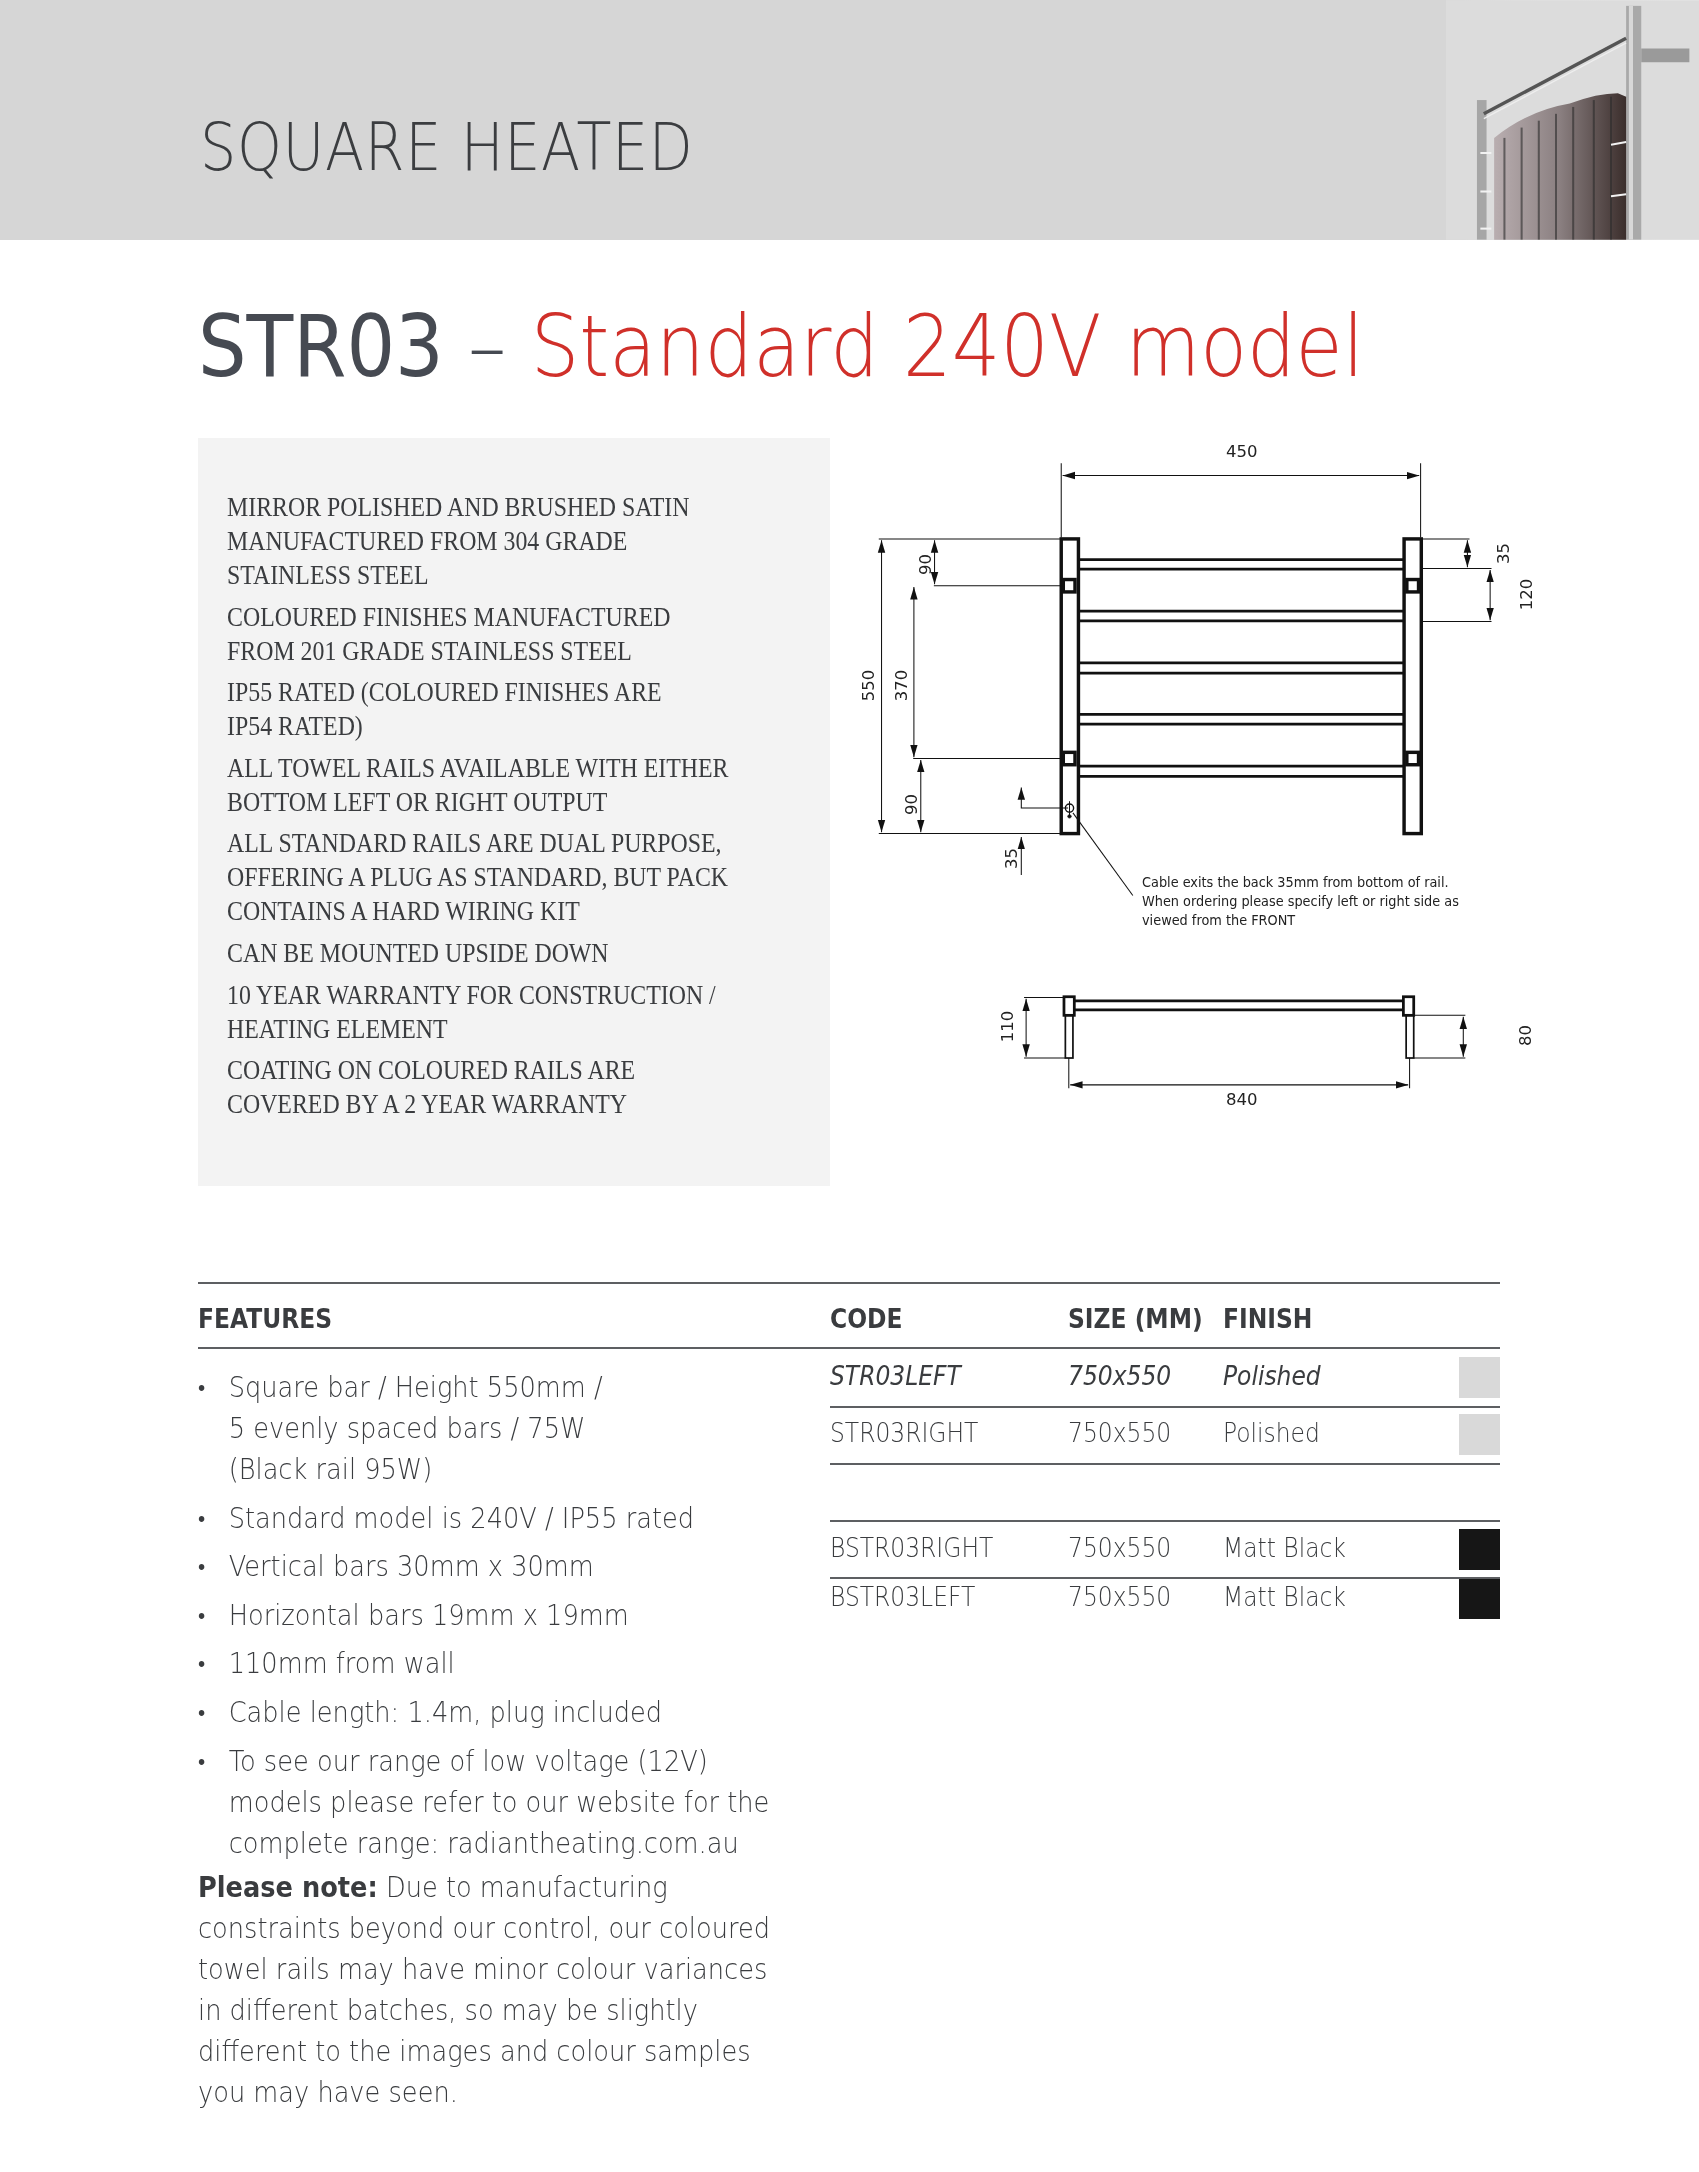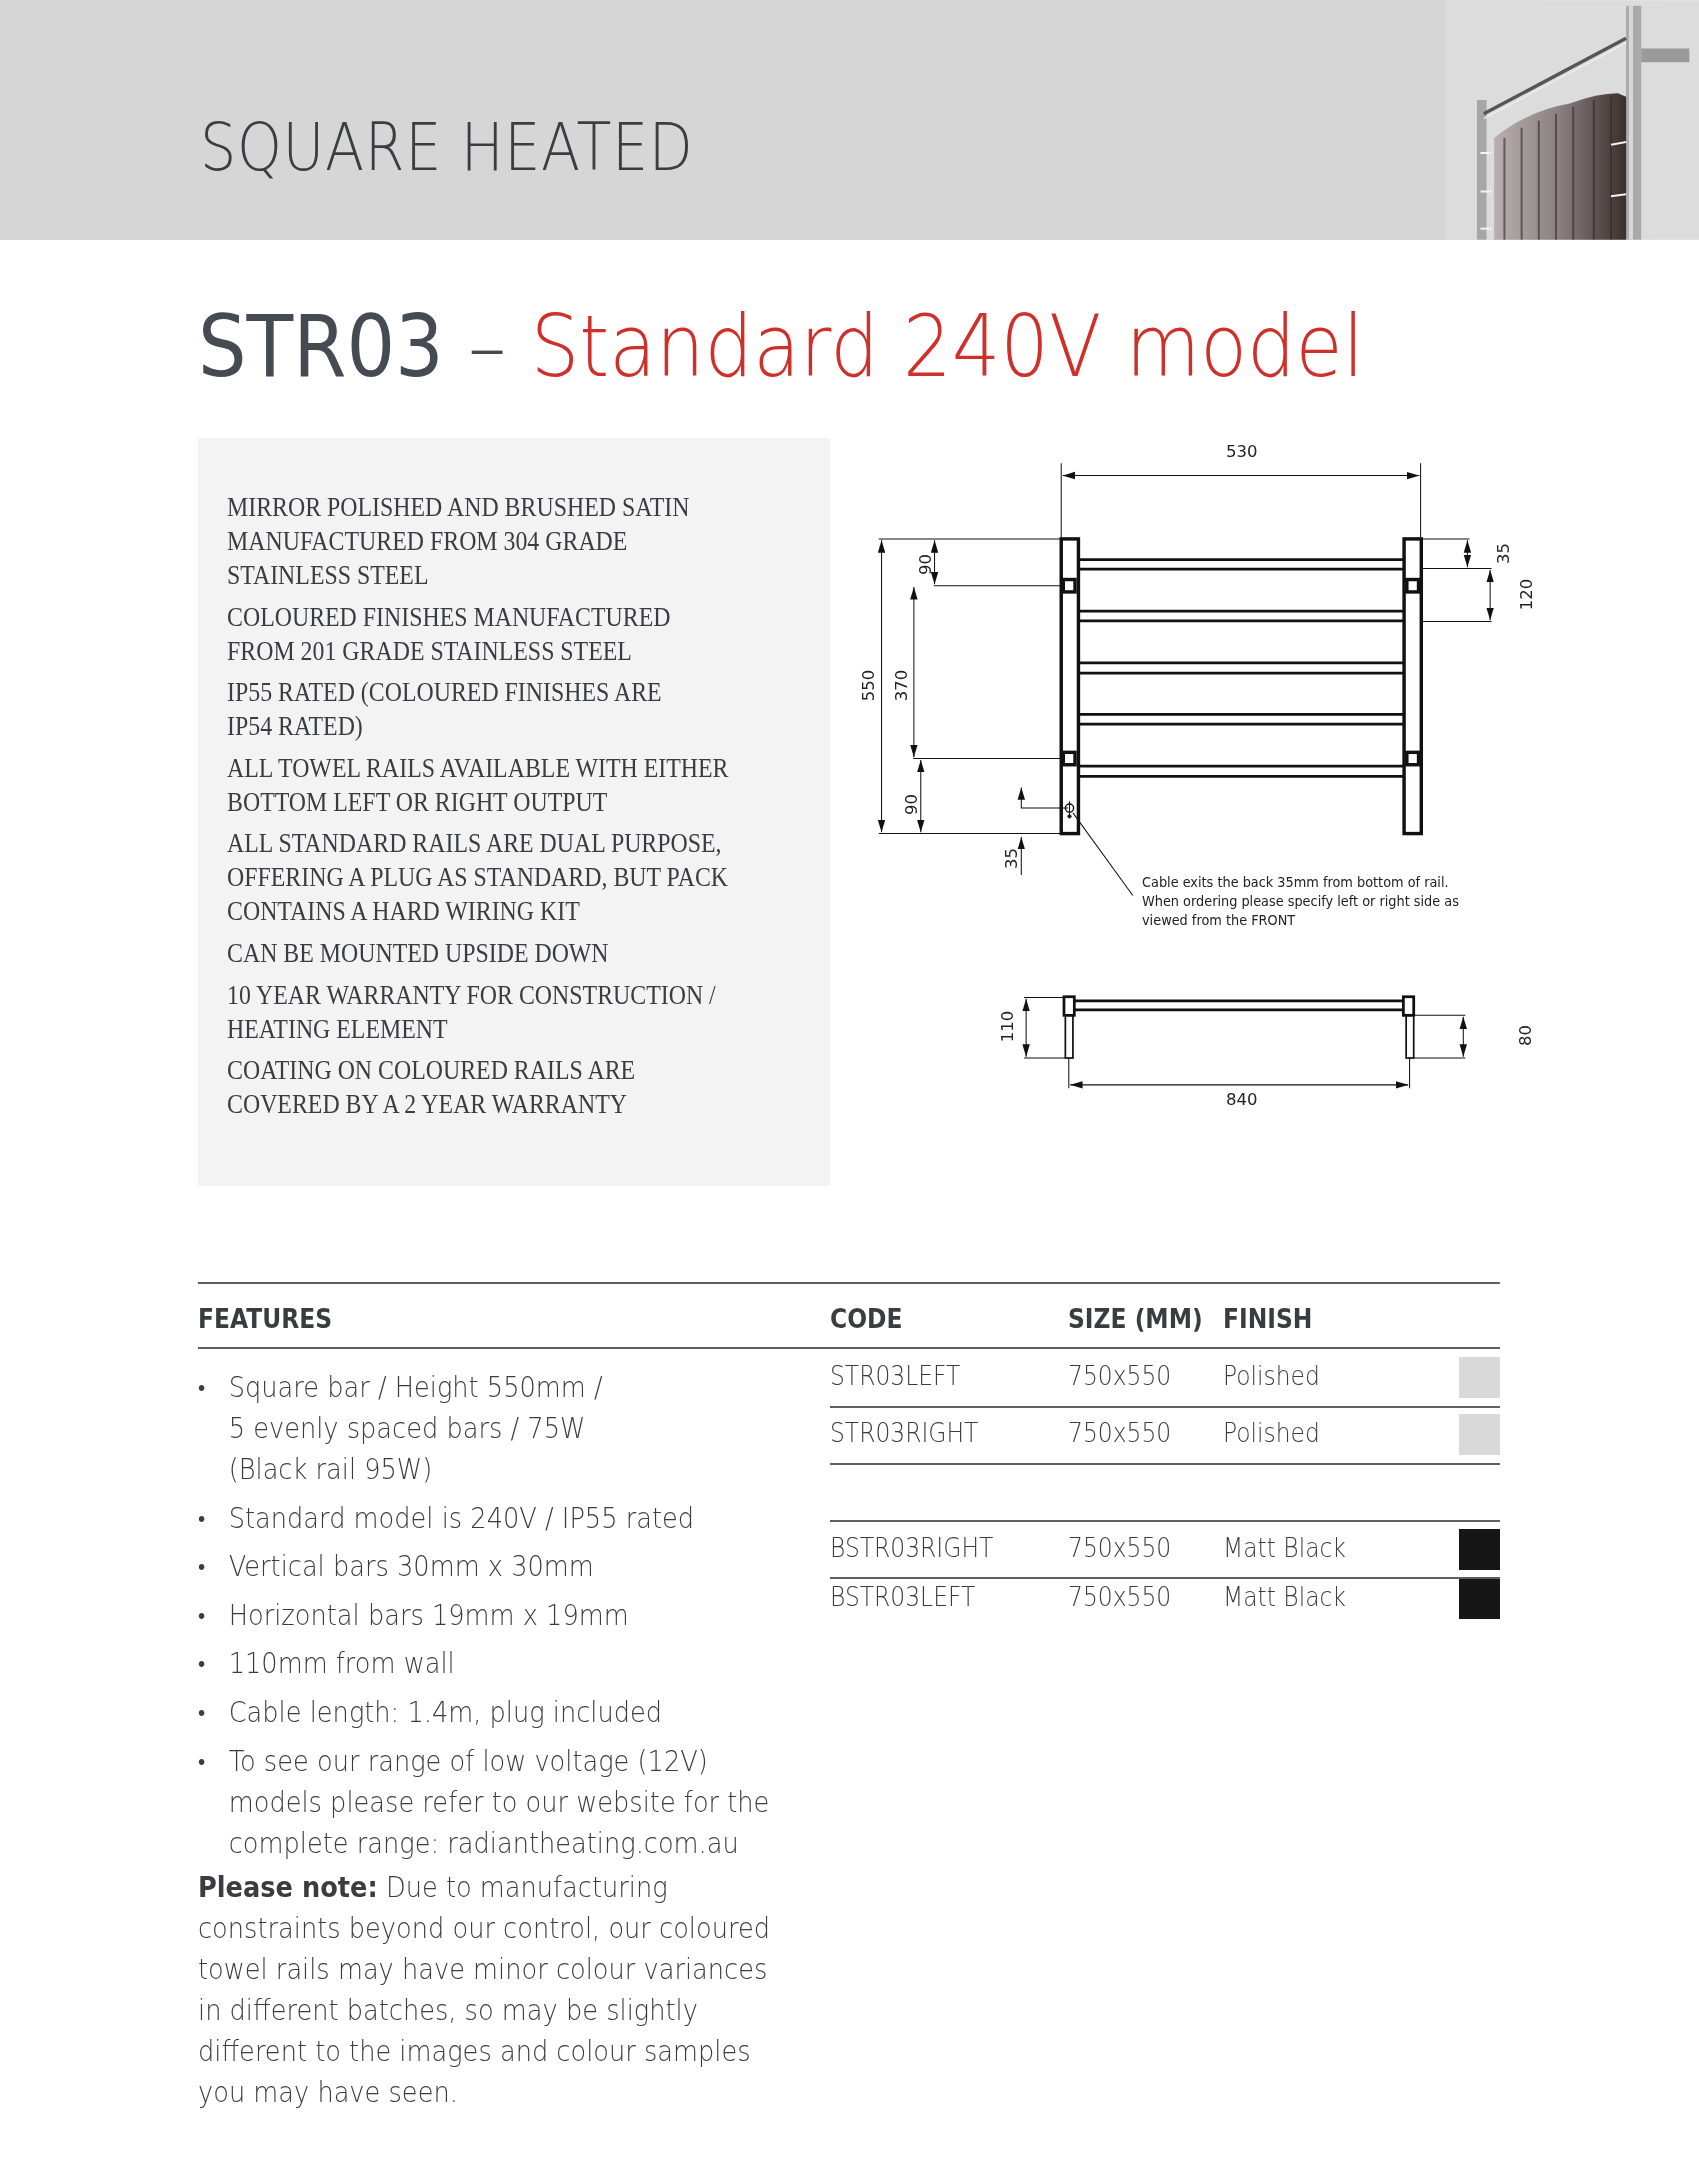--- a/index.html
+++ b/index.html
@@ -198,21 +198,21 @@
       <line x1="813" y1="854" x2="888" y2="854" stroke-width="1.5"></line>
       <line x1="813" y1="916" x2="888" y2="916" stroke-width="1.5"></line>
       <line x1="885" y1="856" x2="885" y2="914" stroke-width="1.5" marker-start="url(#arr)" marker-end="url(#arr)"></line>
 
       <line x1="312" y1="916" x2="312" y2="960" stroke-width="1.5"></line>
       <line x1="807" y1="916" x2="807" y2="960" stroke-width="1.5"></line>
       <line x1="314" y1="955" x2="805" y2="955" stroke-width="1.5" marker-start="url(#arr)" marker-end="url(#arr)"></line>
     </g>
   </svg>
 
-  <span class="dim-label" style="left:372px;top:15px;">530</span>
+  <span class="dim-label" style="left:372px;top:15px;">450</span>
   <span class="dim-label rot" style="left:-1.4px;top:249px;">550</span>
   <span class="dim-label rot" style="left:61px;top:128px;">90</span>
   <span class="dim-label rot" style="left:32px;top:249px;">370</span>
   <span class="dim-label rot" style="left:47px;top:368px;">90</span>
   <span class="dim-label rot" style="left:147px;top:422px;">35</span>
   <span class="dim-label rot" style="left:639px;top:117px;">35</span>
   <span class="dim-label rot" style="left:657px;top:158px;">120</span>
 
   <div class="cable-note">Cable exits the back 35mm from bottom of rail.
 When ordering please specify left or right side as
@@ -239,21 +239,21 @@
   <li class="feature-item"><span class="feature-bullet">•</span><span>Horizontal bars 19mm x 19mm</span></li>
   <li class="feature-item"><span class="feature-bullet">•</span><span>110mm from wall</span></li>
   <li class="feature-item"><span class="feature-bullet">•</span><span>Cable length: 1.4m, plug included</span></li>
   <li class="feature-item"><span class="feature-bullet">•</span><span>To see our range of low voltage (12V)
 models please refer to our website for the
 complete range: radiantheating.com.au</span></li>
 </ul>
 
 <div class="note"><b>Please note:</b><span> Due to manufacturing constraints beyond our control, our coloured towel rails may have minor colour variances in different batches, so may be slightly different to the images and colour samples you may have seen.</span></div>
 
-<div class="spec-row" style="top:1349px;">
+<div class="spec-row" style="top:1349px;font-style:italic;">
   <span class="cell" style="left:0;">STR03LEFT</span>
   <span class="cell" style="left:238px;">750x550</span>
   <span class="cell" style="left:393px;">Polished</span>
   <span class="swatch" style="background:#d9d9d9;"></span>
 </div>
 <div class="rule" style="left:830px;top:1406px;width:670px;"></div>
 
 <div class="spec-row" style="top:1406px;">
   <span class="cell" style="left:0;">STR03RIGHT</span>
   <span class="cell" style="left:238px;">750x550</span>

